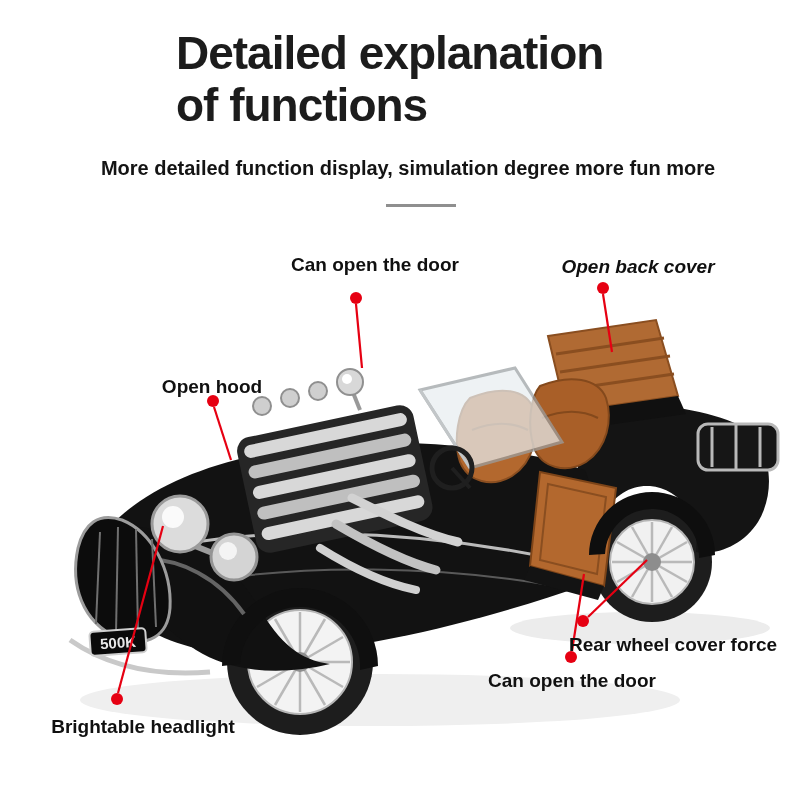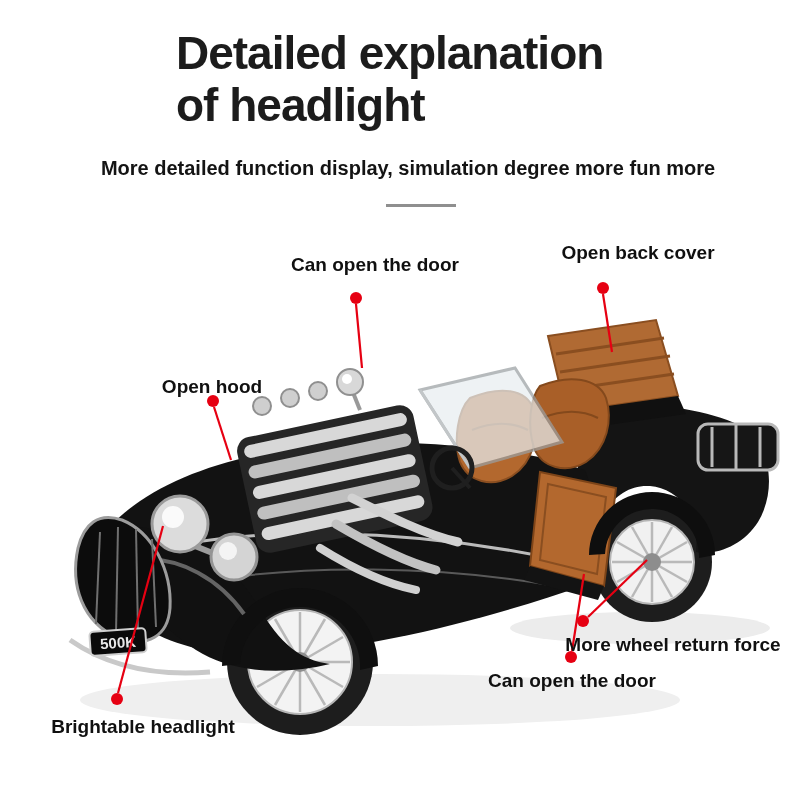--- a/index.html
+++ b/index.html
@@ -19,21 +19,21 @@
   .cl { stroke:#e60012; stroke-width:2.2; fill:none; }
   .cd { fill:#e60012; }
 </style>
 </head>
 <body>
 
 <div class="stage">
 
   <div class="title-block">
     <div>Detailed explanation</div>
-    <div>of headlight</div>
+    <div>of functions</div>
   </div>
   <div class="subtitle">More detailed function display, simulation degree more fun more</div>
   <div class="divider"></div>
 
   <svg class="car-svg" viewBox="0 0 800 800" aria-hidden="true">
 
     <ellipse cx="380" cy="700" rx="300" ry="26" fill="#efefef"></ellipse>
     <ellipse cx="640" cy="628" rx="130" ry="16" fill="#ececec"></ellipse>
 
     <g>
@@ -180,19 +180,19 @@
     <circle class="cd" cx="117" cy="699" r="6"></circle>
 
     <line class="cl" x1="572" y1="651" x2="584" y2="574"></line>
     <circle class="cd" cx="571" cy="657" r="6"></circle>
 
     <line class="cl" x1="588" y1="617" x2="647" y2="560"></line>
     <circle class="cd" cx="583" cy="621" r="6"></circle>
   </svg>
 
   <div class="callout" style="left:375px; top:254px;">Can open the door</div>
-  <div class="callout" style="left:638px; top:242px;">Open back cover</div>
+  <div class="callout" style="left:638px; top:256px;font-style:italic;">Open back cover</div>
   <div class="callout" style="left:212px; top:353px;margin-top:23px;">Open hood</div>
   <div class="callout" style="left:143px; top:716px;text-align:right;">Brightable headlight</div>
   <div class="callout" style="left:572px; top:670px;">Can open the door</div>
-  <div class="callout" style="left:673px; top:634px;">More wheel return force</div>
+  <div class="callout" style="left:673px; top:634px;">Rear wheel cover force</div>
 
 </div>
 
 </body></html>

